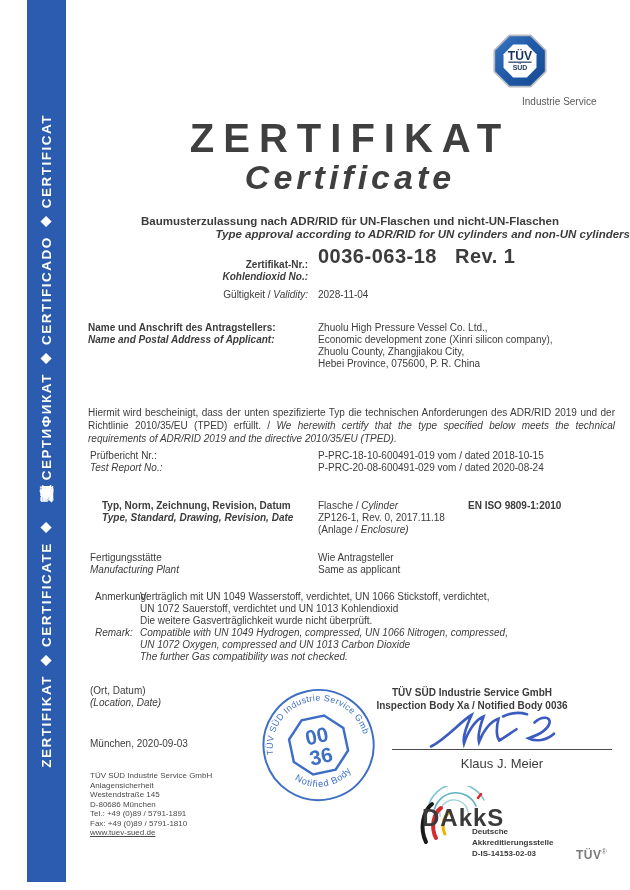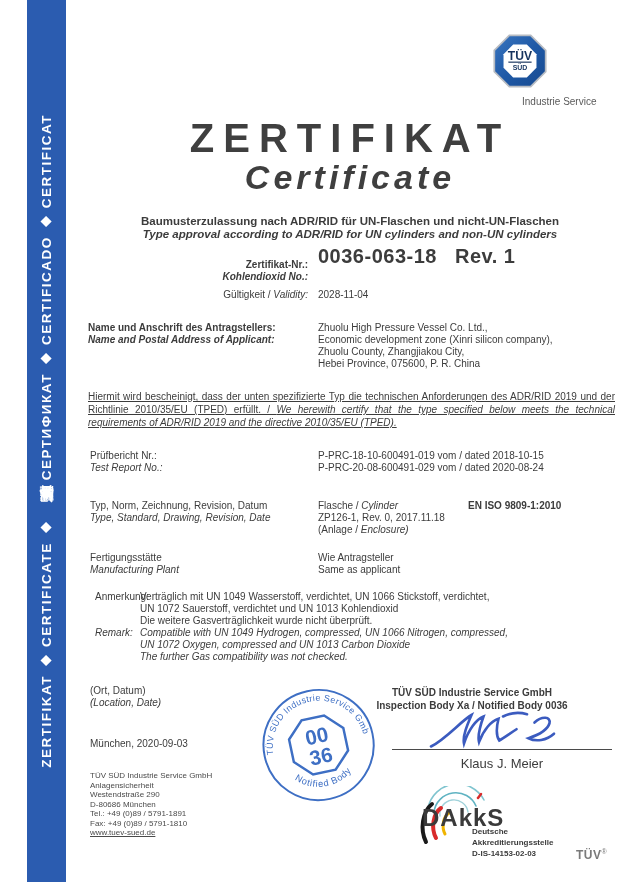--- a/index.html
+++ b/index.html
@@ -31,39 +31,39 @@
   }
   .title-en {
     position:absolute; left:88px; top:158px; width:524px; text-align:center;
     font-size:34px; font-weight:bold; font-style:italic; letter-spacing:4px; color:#3f3f3f;
   }
   .subtitle-de {
     position:absolute; left:70px; top:215px; width:560px; text-align:center;
     font-size:11.5px; font-weight:bold;
   }
   .subtitle-en {
-    position:absolute; left:70px; top:228px; width:560px; text-align:center;
+    position:absolute; left:70px; top:228px; width:560px; text-align:right;
     font-size:11.5px; font-weight:bold; font-style:italic;
   }
   
   .lbl { position:absolute; font-size:10px; line-height:12px; }
   .val { position:absolute; font-size:10px; line-height:12px; }
   .i { font-style:italic; }
   .certno-lbl { left:88px; top:259px; width:220px; text-align:right; font-weight:bold; }
   .certno-val { left:318px; top:250px; font-size:20px; font-weight:bold; letter-spacing:.5px; }
   .certno-val .rev { margin-left:18px; }
   .validity-lbl { left:88px; top:289px; width:220px; text-align:right; }
   .validity-val { left:318px; top:289px; }
   .applicant-lbl { left:88px; top:322px; width:226px; font-weight:bold; }
   .applicant-val { left:318px; top:322px; }
-  .statement { position:absolute; left:88px; top:390px; width:527px;
-    font-size:10px; line-height:13px; text-align:justify;text-decoration:underline; }
+  .statement { position:absolute; left:88px; top:406px; width:527px;
+    font-size:10px; line-height:13px; text-align:justify; }
   .report-lbl { left:90px; top:450px; }
   .report-val { left:318px; top:450px; }
-  .type-lbl { left:90px; top:500px; }
+  .type-lbl { left:102px; top:500px;font-weight:bold; }
   .type-val { left:318px; top:500px; }
   .standard-val { left:468px; top:500px; font-weight:bold; }
   .plant-lbl { left:90px; top:552px; }
   .plant-val { left:318px; top:552px; }
   .remark-lbl-de { left:95px; top:591px; }
   .remark-de { left:140px; top:591px; width:478px; }
   .remark-lbl-en { left:95px; top:627px; font-style:italic; }
   .remark-en { left:140px; top:627px; width:478px; font-style:italic; }
   
   .ort-lbl { left:90px; top:685px; }
@@ -222,21 +222,21 @@
         <path d="M146,22 C156,13 168,14 166,23 C163,33 150,39 138,43 C148,48 162,46 172,37"></path>
       </g>
     </svg>
   </div>
   <div class="sign-line"></div>
   <div class="sign-name">Klaus J. Meier</div>
 
   <div class="footer-address">
     <div>TÜV SÜD Industrie Service GmbH</div>
     <div>Anlagensicherheit</div>
-    <div>Westendstraße 290</div>
+    <div>Westendstraße 145</div>
     <div>D-80686 München</div>
     <div>Tel.: +49 (0)89 / 5791-1891</div>
     <div>Fax: +49 (0)89 / 5791-1810</div>
     <div class="link">www.tuev-sued.de</div>
   </div>
 
   <div class="dakks" style="width:190px; height:80px;">
     <svg width="190" height="80" viewBox="0 0 190 80">
       <g fill="none" stroke-linecap="round">
         <path d="M30,22 A30,30 0 0 1 86,14" stroke="#7fc4cf" stroke-width="1.6"></path>

